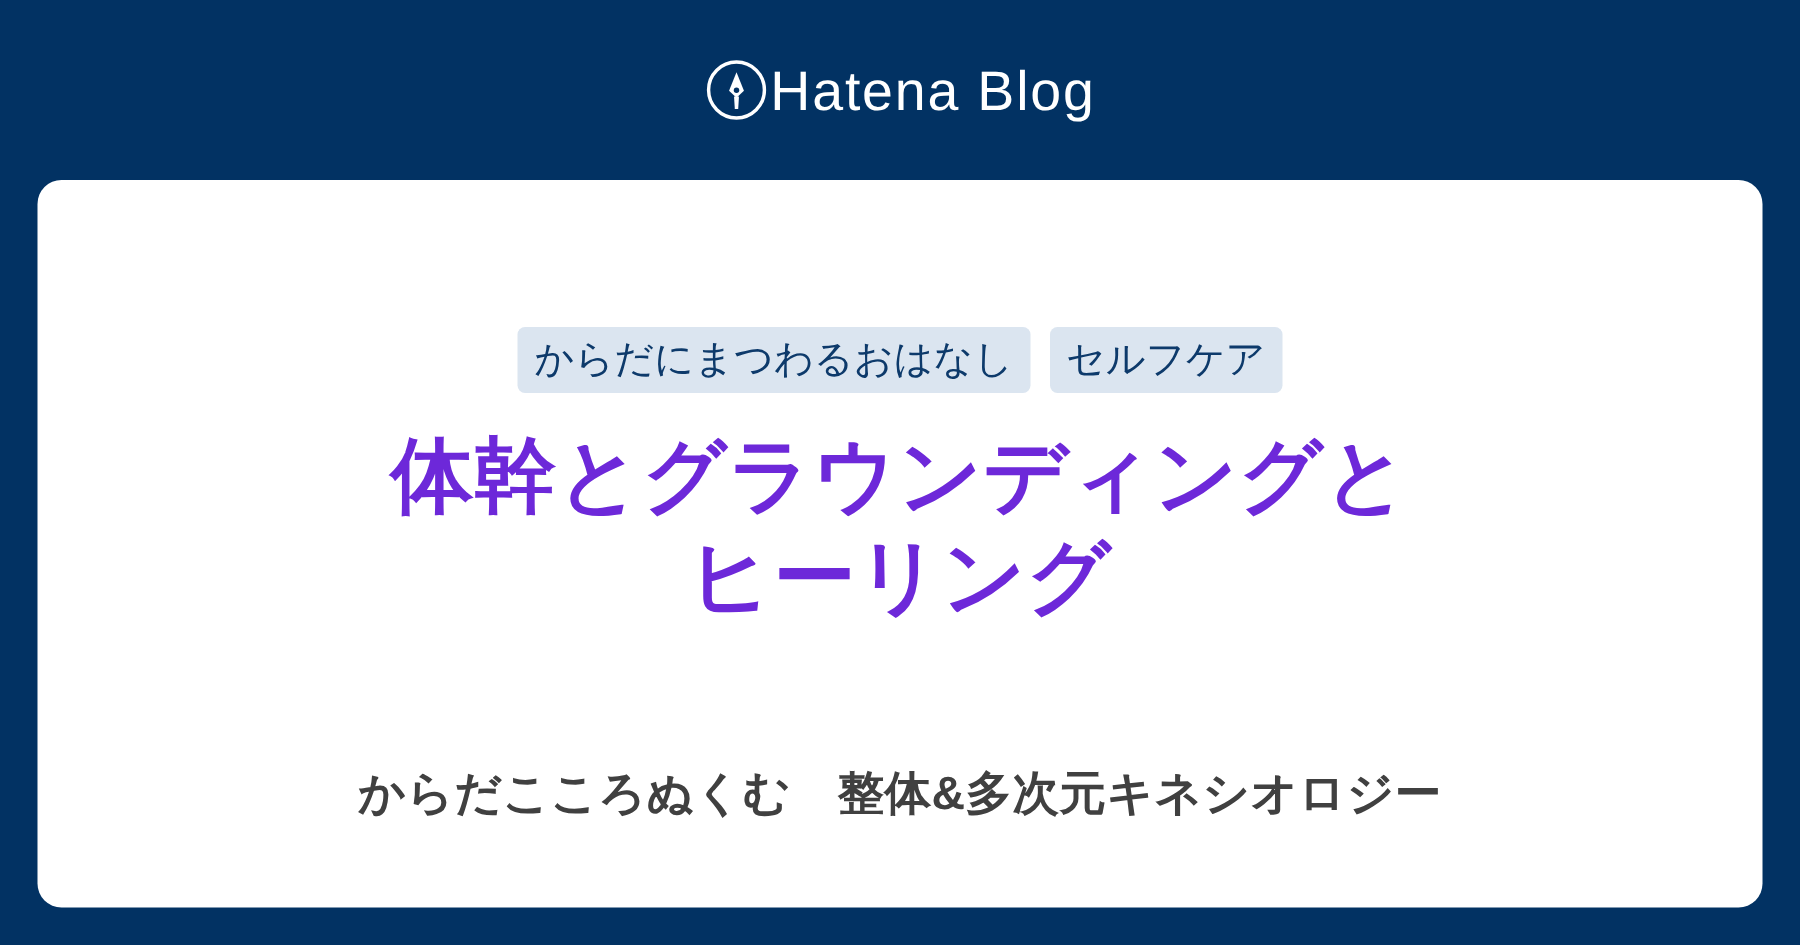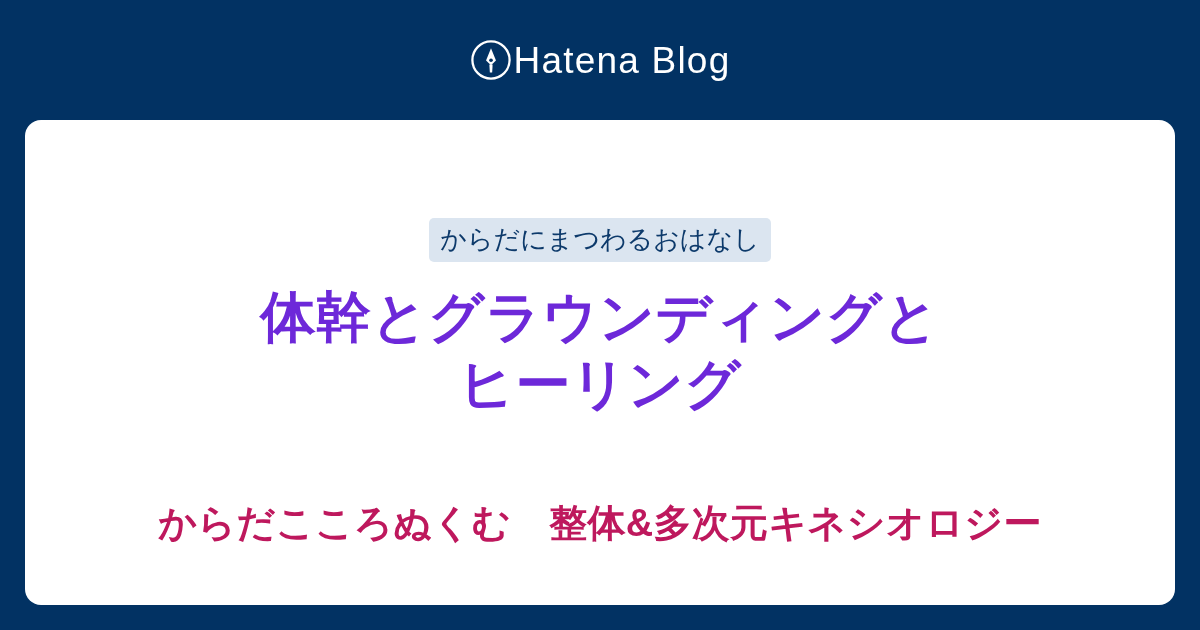--- a/index.html
+++ b/index.html
@@ -108,22 +108,22 @@
     font-family: "Liberation Sans", "DejaVu Sans", sans-serif;
   }
 
   
   .blog-name {
     position: absolute;
     left: 0;
     right: 0;
     bottom: 58px;
     text-align: center;
-    color: #be185d;
-    font-size: 38px;
+    color: #404040;
+    font-size: 31px;
     font-weight: 700;
     line-height: 1.2;
     letter-spacing: 0.3px;
     padding: 0 50px;
     box-sizing: border-box;
     font-family: "Liberation Sans", "DejaVu Sans", sans-serif;
   }
 </style>
 </head>
 <body>
@@ -139,20 +139,21 @@
         <circle cx="22" cy="22.2" r="1.9" fill="#023263"></circle>
       </svg>
     </span>
     <span class="brand-wordmark">Hatena Blog</span>
   </div>
 
   <div class="entry-card">
 
     <div class="category-list">
       <span class="category-tag">からだにまつわるおはなし</span>
+      <span class="category-tag">セルフケア</span>
     </div>
 
     <h1 class="entry-title">体幹とグラウンディングとヒーリング</h1>
 
     <div class="blog-name">からだこころぬくむ　整体&amp;多次元キネシオロジー</div>
 
   </div>
 
 </div>
 

